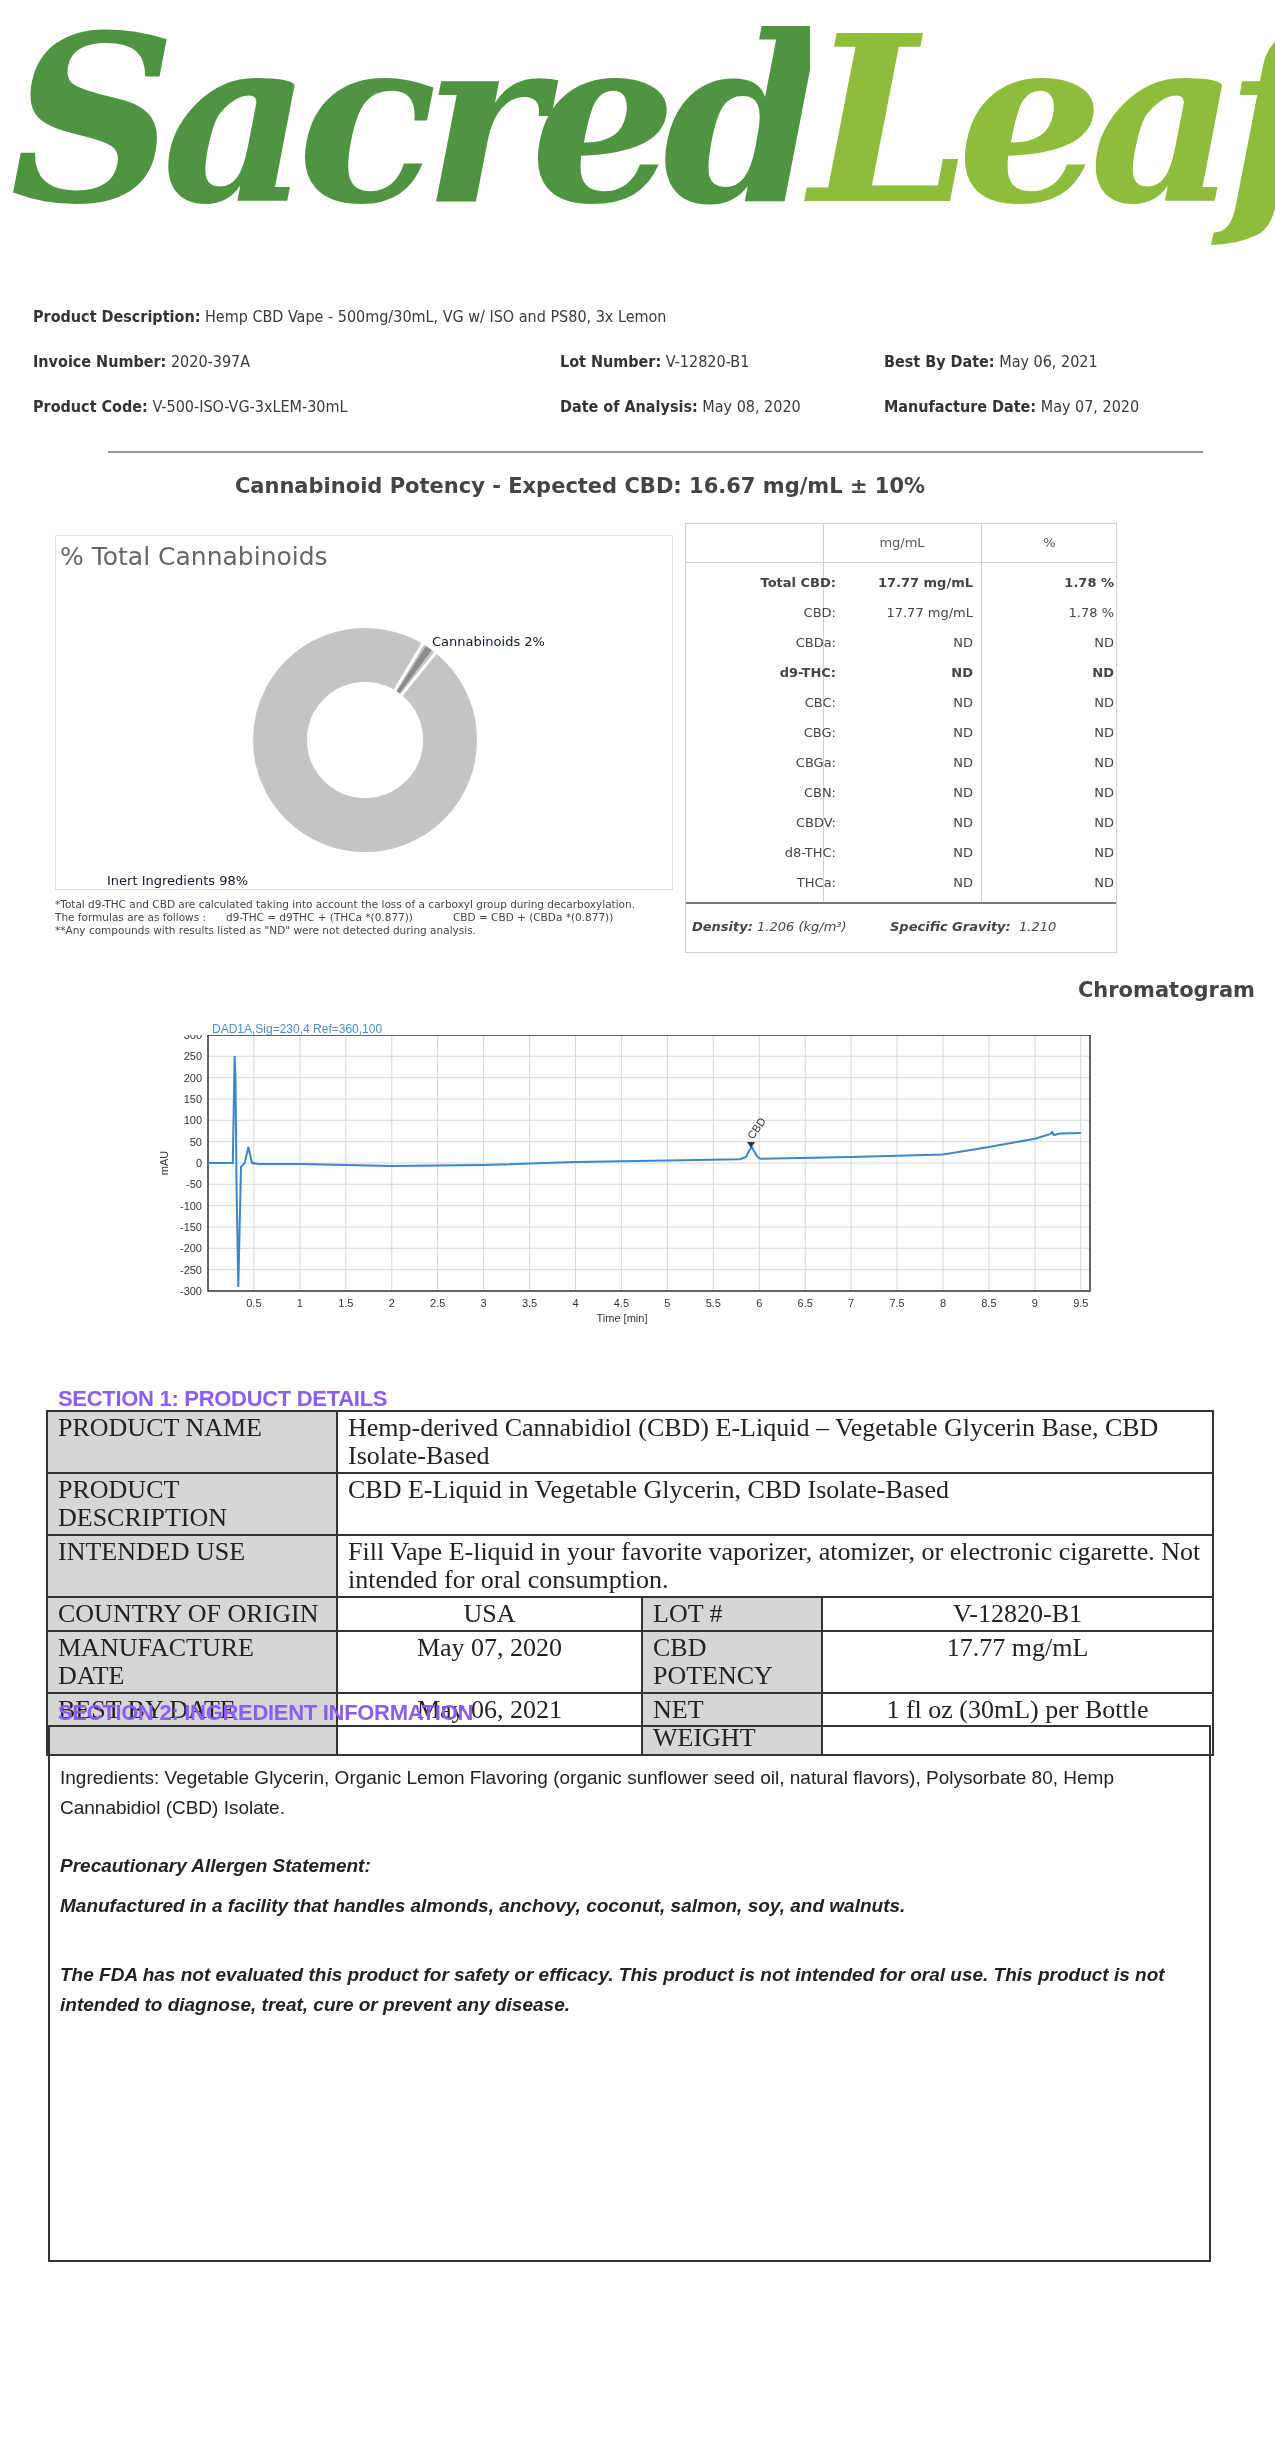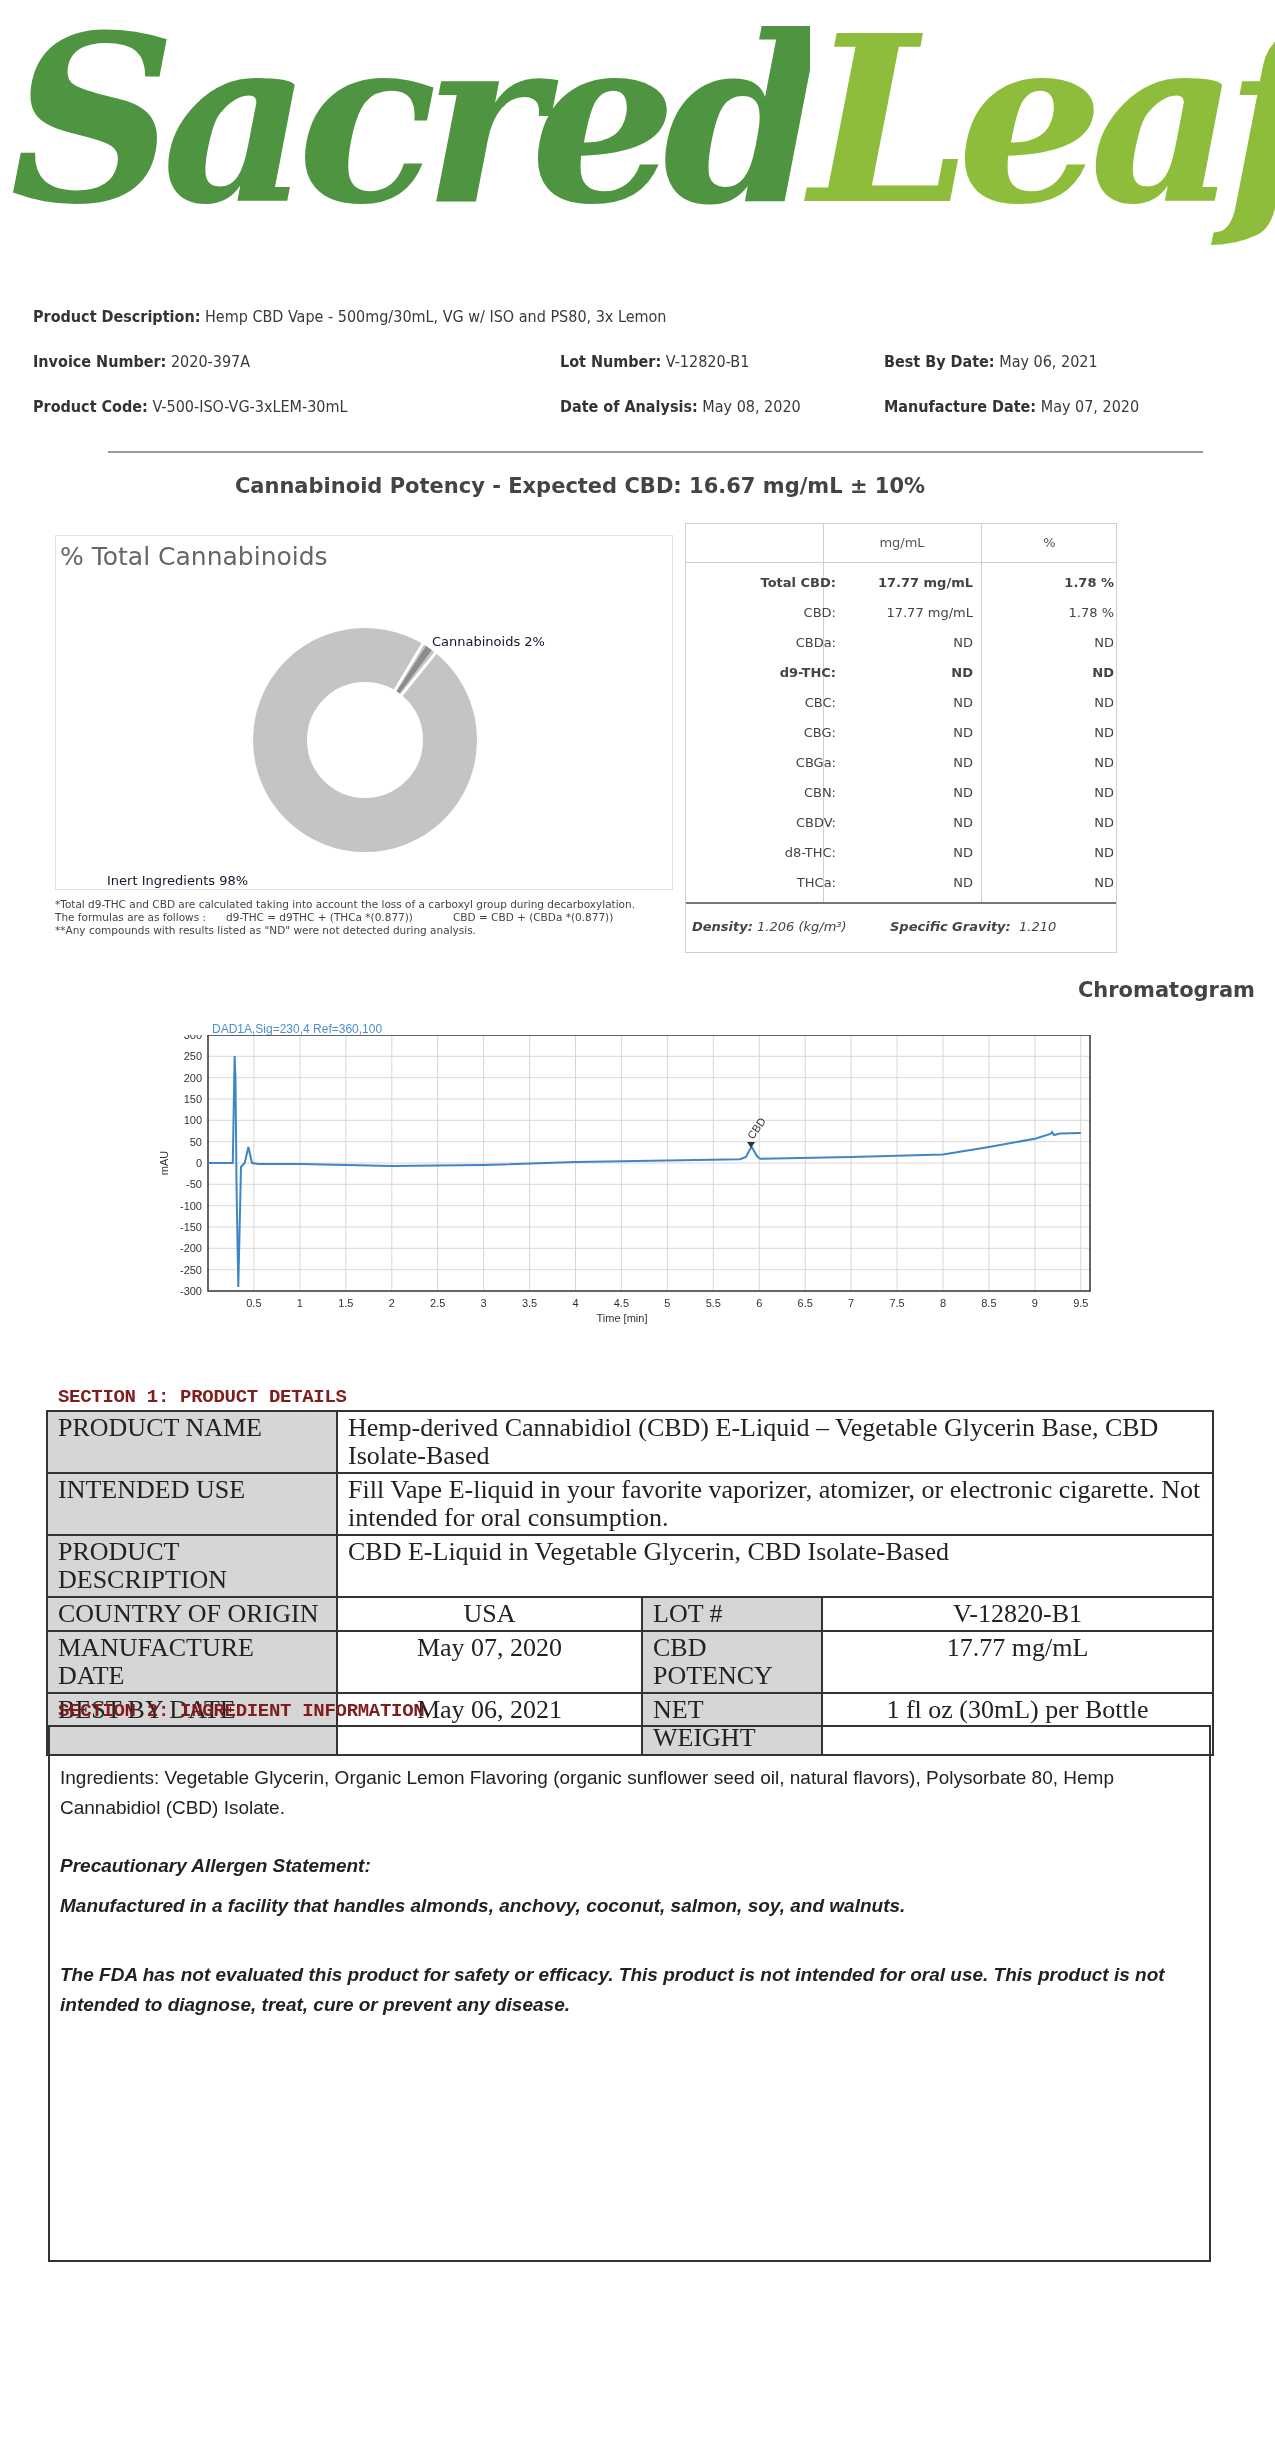--- a/index.html
+++ b/index.html
@@ -47,21 +47,21 @@
   .prow.bold span { font-weight: bold; }
   .phead { position: absolute; top: 0; height: 38px; font-size: 13px; color: #555; }
   .pfoot { position: absolute; top: 395px; font-size: 13px; font-style: italic; color: #444; white-space: nowrap; }
   .pfoot b { font-weight: bold; }
 
   
   .chrom-title { left: 0; width: 1255px; top: 978px; text-align: right; font-size: 21px; font-weight: bold; color: #444; }
   .chrom-sig { left: 212px; top: 1022px; font-family: "Liberation Sans", sans-serif; font-size: 12px; color: #4a8fcf; }
 
   
-  .sec-title { font-family: Liberation Mono, monospace; font-weight: bold; font-size: 19px; color: #7f1d1d; letter-spacing: -0.3px; }
+  .sec-title { font-family: Liberation Sans, sans-serif; font-weight: bold; font-size: 22px; color: #8b5cf6; letter-spacing: -0.3px; }
   table.details { position: absolute; left: 46px; top: 1410px; width: 1168px; border-collapse: collapse; font-family: Liberation Serif, serif; font-size: 26px; color: #222; }
   table.details td { border: 2px solid #333; padding: 2px 10px; vertical-align: top; line-height: 28px; }
   table.details td.lbl { background: #d6d6d6; width: 290px; }
   table.details td.lbl2 { background: #d6d6d6; width: 180px; }
   table.details td.ctr { text-align: center; }
 
   .ingr-box { left: 48px; top: 1725px; width: 1163px; height: 537px; border: 2px solid #333; }
   .ingr-head { position: absolute; left: 0; top: 0; width: 100%; height: 32px; background: #d6d6d6; border-bottom: 2px solid #333; text-align: center; font-family: "Liberation Sans", sans-serif; font-size: 19px; line-height: 30px; color: #222; }
   .ingr-text { position: absolute; left: 10px; font-family: "Liberation Sans", sans-serif; font-size: 19px; line-height: 30px; color: #222; width: 1130px; }
   .ingr-text.it { font-style: italic; font-weight: bold; }
@@ -294,26 +294,26 @@
 </svg>
 
 <div class="abs sec-title" style="left:58px; top:1386px;">SECTION 1:  PRODUCT DETAILS</div>
 <table class="details">
   <tbody>
       <tr>
     <td class="lbl">PRODUCT NAME</td>
     <td colspan="3">Hemp-derived Cannabidiol (CBD) E-Liquid – Vegetable Glycerin Base, CBD Isolate-Based</td>
   </tr>
   <tr>
+    <td class="lbl">PRODUCT DESCRIPTION</td>
+    <td colspan="3">CBD E-Liquid in Vegetable Glycerin, CBD Isolate-Based</td>
+  </tr>
+  <tr>
     <td class="lbl">INTENDED USE</td>
     <td colspan="3">Fill Vape E-liquid in your favorite vaporizer, atomizer, or electronic cigarette. Not intended for oral consumption.</td>
-  </tr>
-  <tr>
-    <td class="lbl">PRODUCT DESCRIPTION</td>
-    <td colspan="3">CBD E-Liquid in Vegetable Glycerin, CBD Isolate-Based</td>
   </tr>
   <tr>
     <td class="lbl">COUNTRY OF ORIGIN</td>
     <td class="ctr" style="width:305px;">USA</td>
     <td class="lbl2">LOT #</td>
     <td class="ctr">V-12820-B1</td>
   </tr>
   <tr>
     <td class="lbl">MANUFACTURE DATE</td>
     <td class="ctr">May 07, 2020</td>

